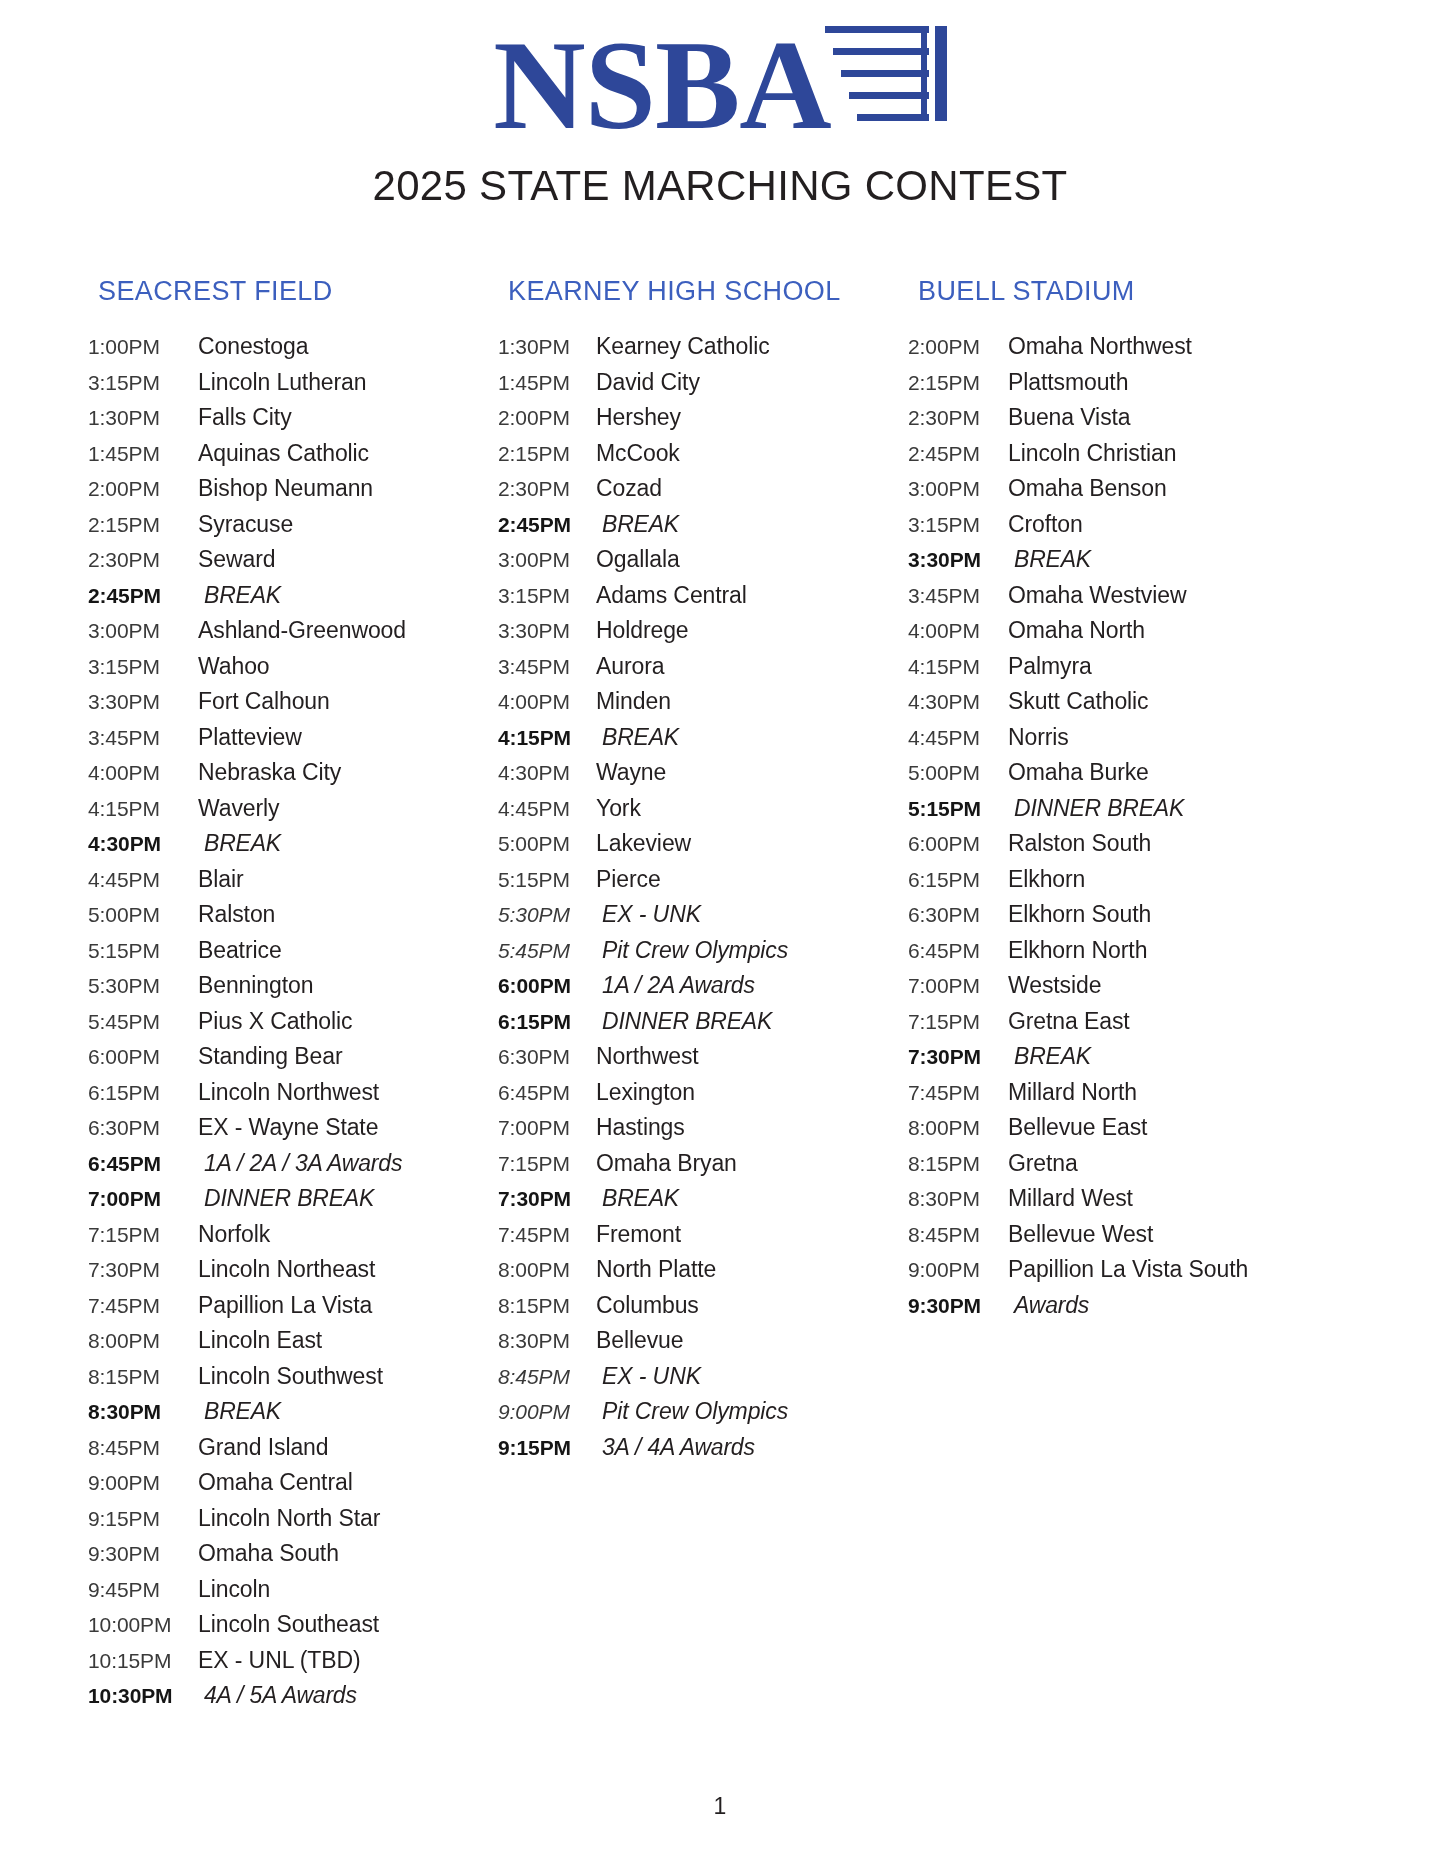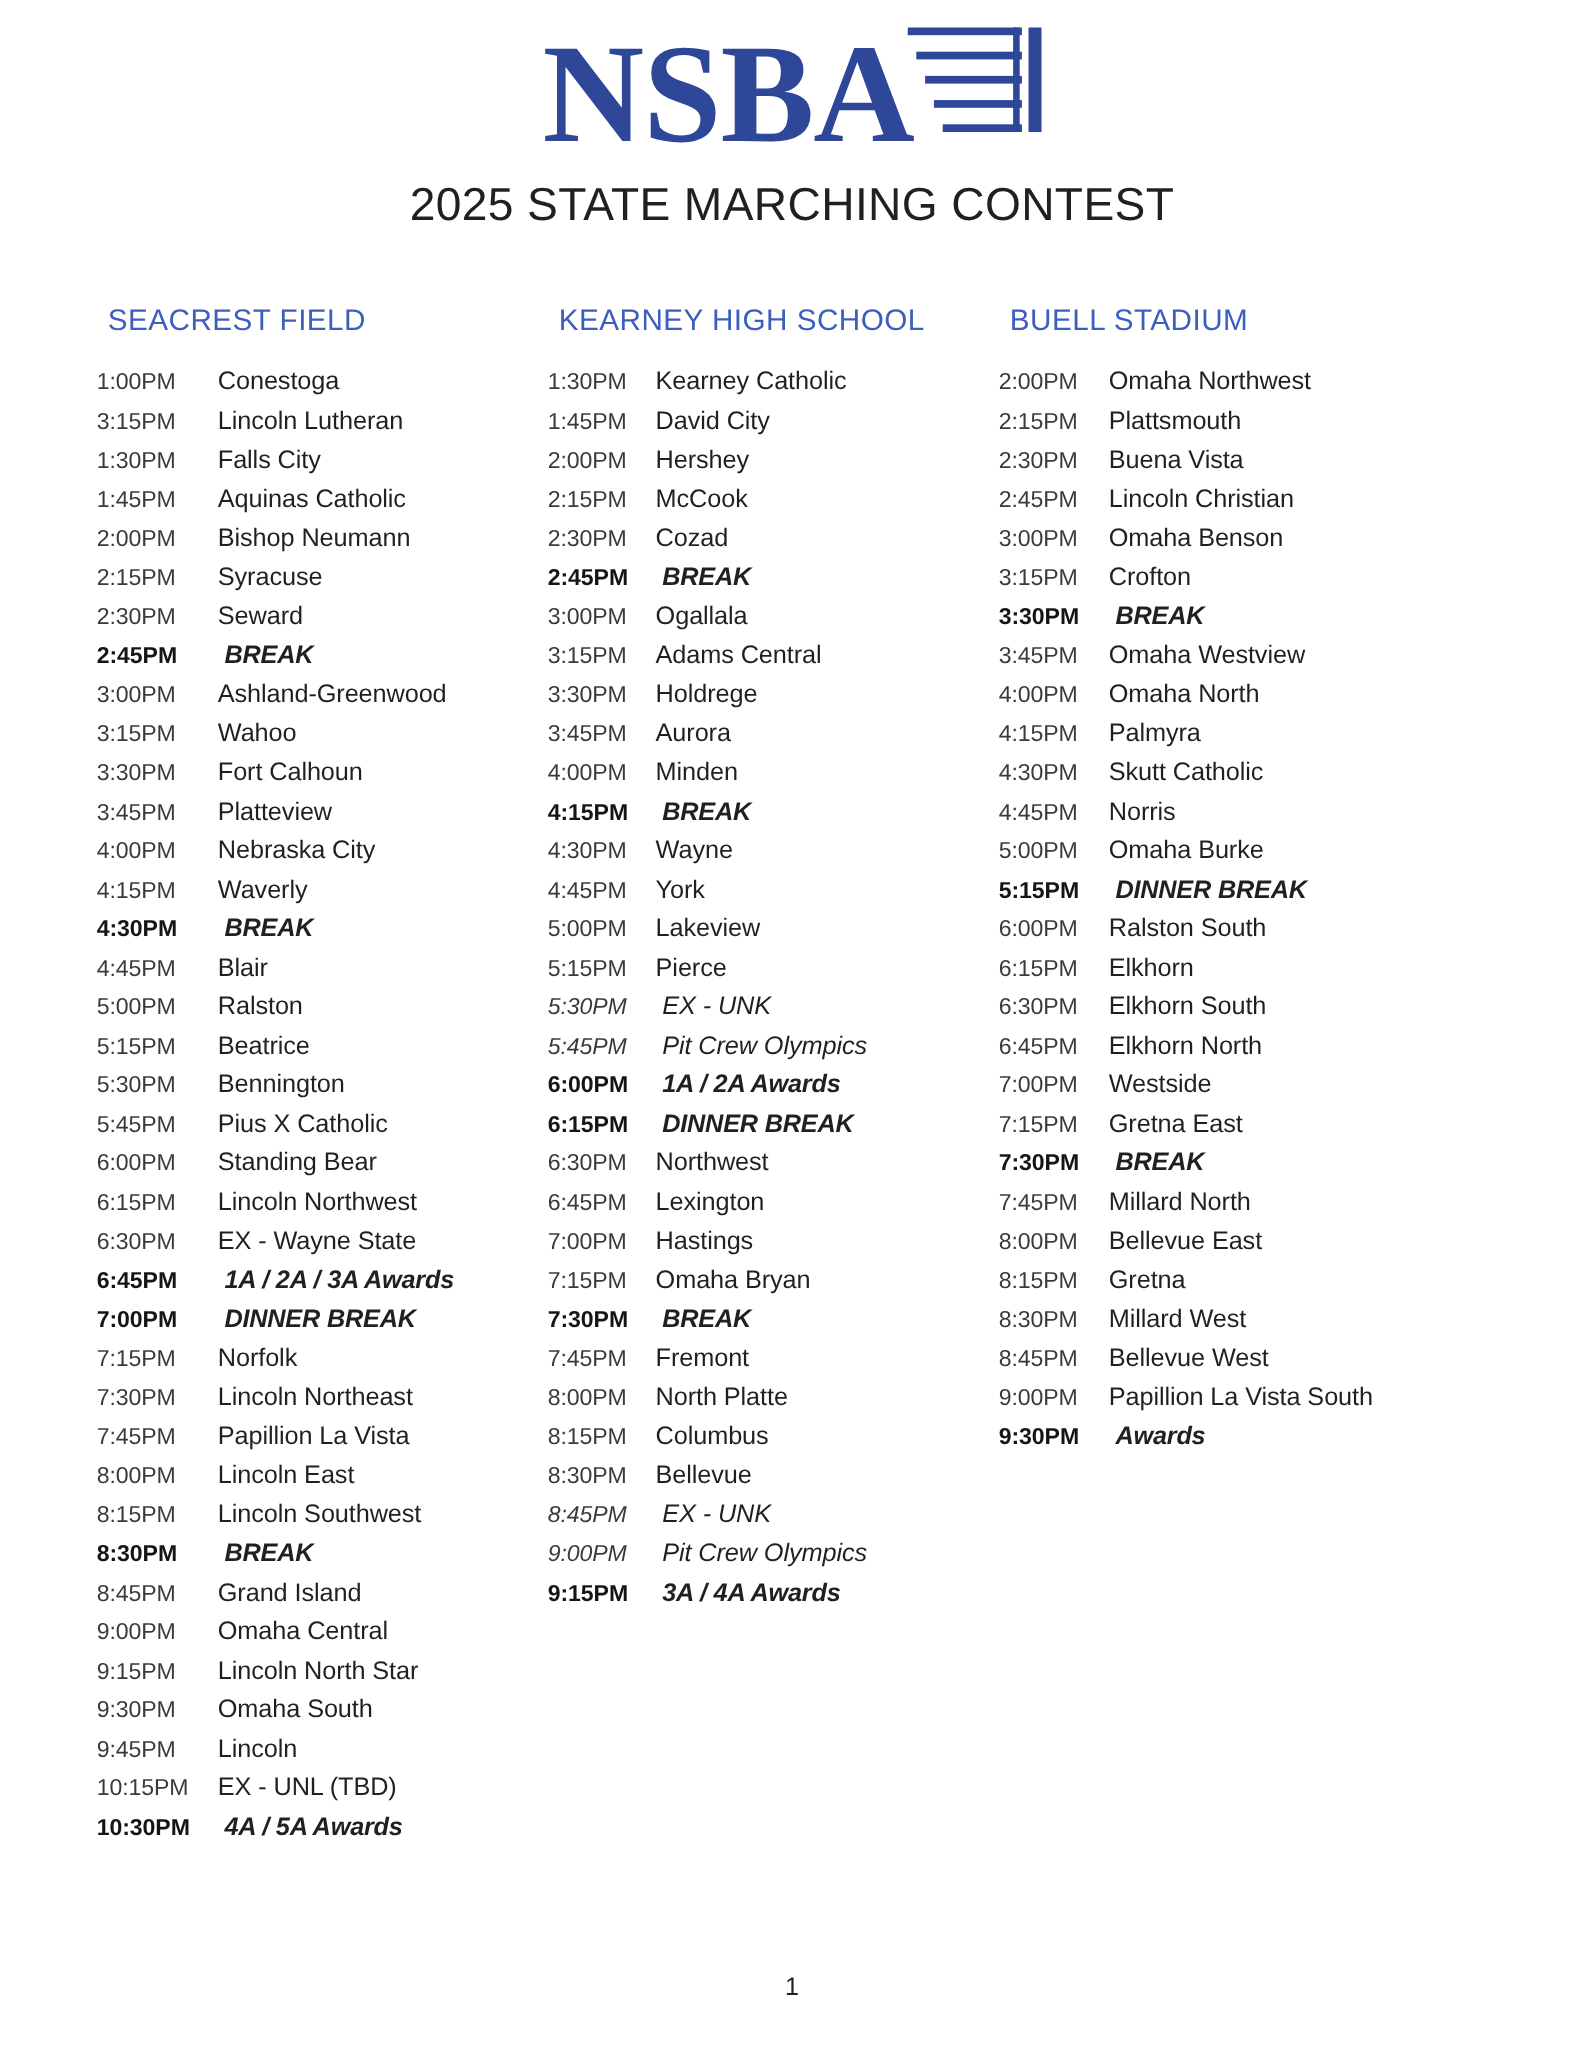--- a/index.html
+++ b/index.html
@@ -108,21 +108,21 @@
     font-weight: 400;
     letter-spacing: -0.1px;
   }
 
   
   .row.emph .time {
     font-weight: 700;
     color: #151515;
   }
   .row.emph .name {
-    font-weight: 700;
+    font-weight: 400;
     font-style: italic;
     font-size: 23px;
     letter-spacing: -0.2px;
     padding-left: 6px;
   }
   
   .row.alt .time {
     font-style: italic;
     color: #3a3a3a;
   }
@@ -314,20 +314,24 @@
           </div>
           <div class="row">
             <span class="time">9:30PM</span>
             <span class="name">Omaha South</span>
           </div>
           <div class="row">
             <span class="time">9:45PM</span>
             <span class="name">Lincoln</span>
           </div>
           <div class="row">
+            <span class="time">10:00PM</span>
+            <span class="name">Lincoln Southeast</span>
+          </div>
+          <div class="row">
             <span class="time">10:15PM</span>
             <span class="name">EX - UNL (TBD)</span>
           </div>
           <div class="row emph">
             <span class="time">10:30PM</span>
             <span class="name">4A / 5A Awards</span>
           </div>
         </div>
     </div>
 

